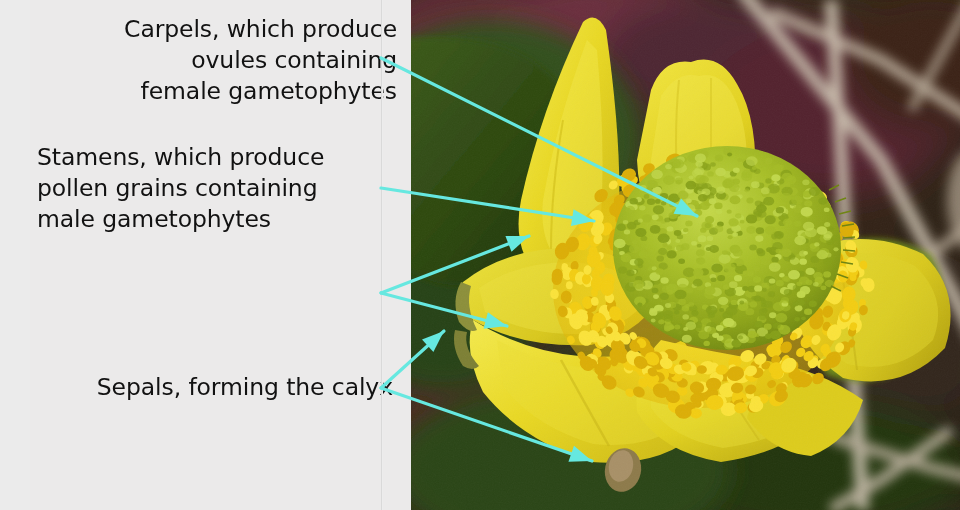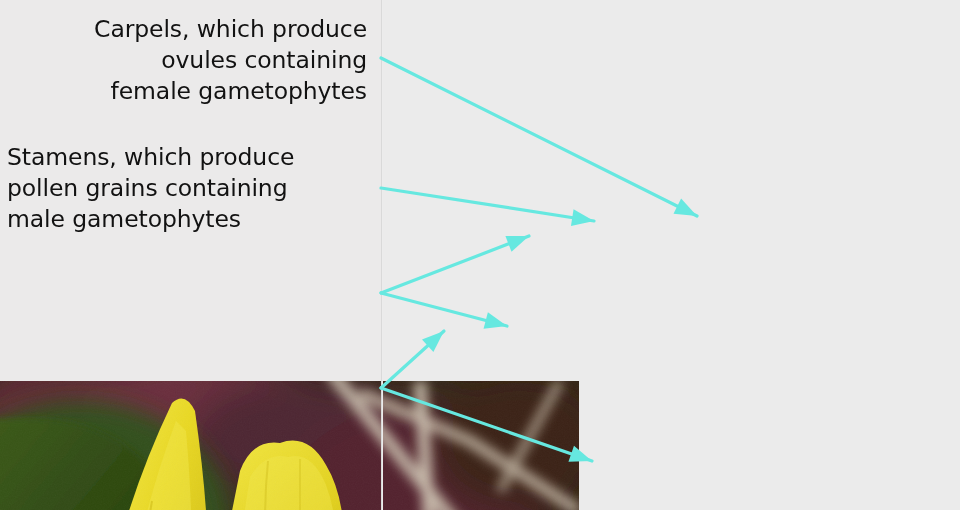--- a/index.html
+++ b/index.html
@@ -4,21 +4,21 @@
 <title>Flower Parts Diagram</title>
 <style>
   * { margin:0; padding:0; box-sizing:border-box; }
   html, body {
     width:960px; height:510px; overflow:hidden;
     background:#ebebeb;
     font-family:"DejaVu Sans", sans-serif;
   }
   #root {
     position:relative; width:816px; height:510px;
-    display:flex; flex-direction:column;
+    display:flex; padding-left:30px;
   }
   
   #label-panel {
     position:relative;
     width:381px; height:510px;
     background:#ebeaea;
     flex:0 0 381px;
   }
   .label-block {
     position:absolute;
@@ -70,20 +70,21 @@
 
     <div class="label-block" id="lbl-carpels">Carpels, which produce
 ovules containing
 female gametophytes</div>
 
     <div class="label-block" id="lbl-stamens">Stamens, which produce
 pollen grains containing
 male gametophytes</div>
 
 
+    <div class="label-block" id="lbl-sepals">Sepals, forming the calyx</div>
   </div>
 
   <div id="photo">
     <svg viewBox="0 0 579 510" preserveAspectRatio="none">
       <defs>
         <radialGradient id="carpelDome" cx="42%" cy="32%" r="72%">
           <stop offset="0%" stop-color="#c4d849"></stop>
           <stop offset="42%" stop-color="#a8bf27"></stop>
           <stop offset="78%" stop-color="#8ca318"></stop>
           <stop offset="100%" stop-color="#6e8610"></stop>

